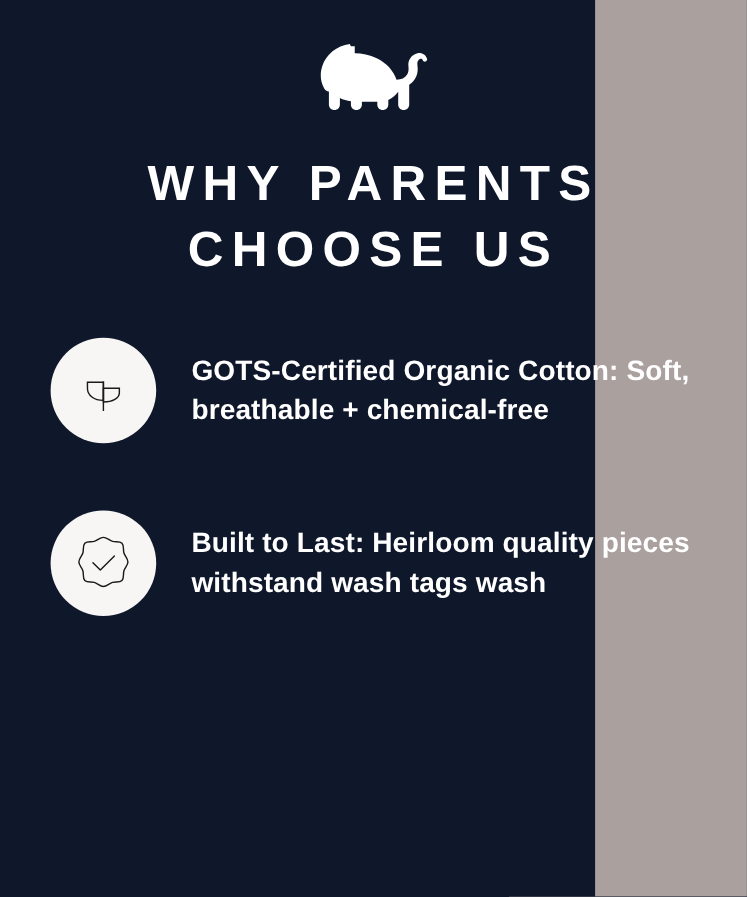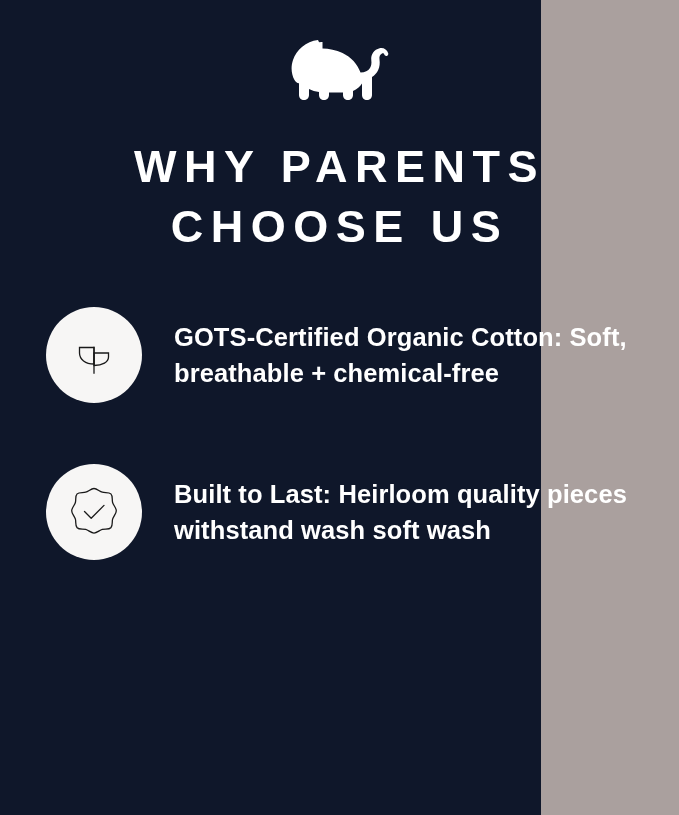--- a/index.html
+++ b/index.html
@@ -187,17 +187,17 @@
                 C8.6 32.2 5.7 29.8 5.7 26.8
                 C5.7 23.8 8.6 21.4 9.4 18.5
                 C10.2 15.6 9.0 12.0 11.1 9.9
                 C13.2 7.8 16.8 9.0 19.7 8.2
                 C22.6 7.4 25.0 4.5 28 4.5 Z"></path>
               <polyline points="18.5,27.5 25.2,34.2 38.0,21.4"></polyline>
             </g>
           </svg>
         </span>
       </div>
-      <div class="feature-text">Built to Last: Heirloom quality pieces withstand wash soft wash</div>
+      <div class="feature-text">Built to Last: Heirloom quality pieces withstand wash tags wash</div>
     </div>
 
   </div>
 </div>
 
 </body></html>

